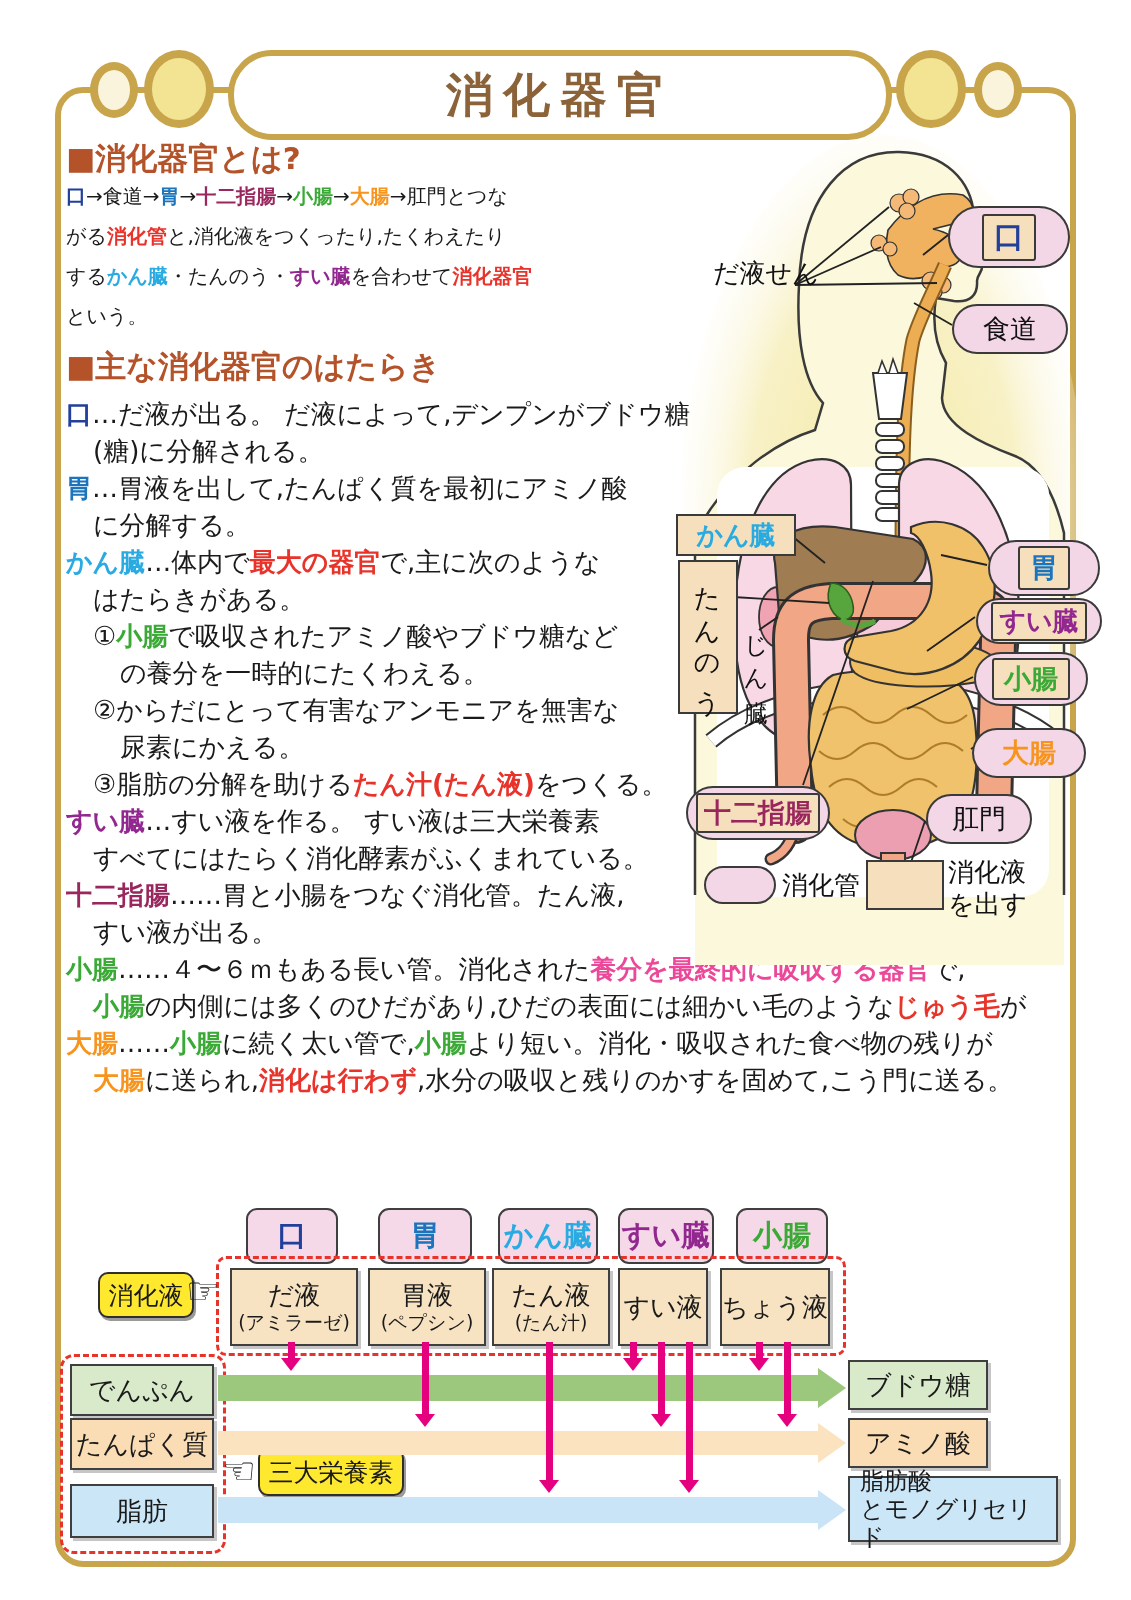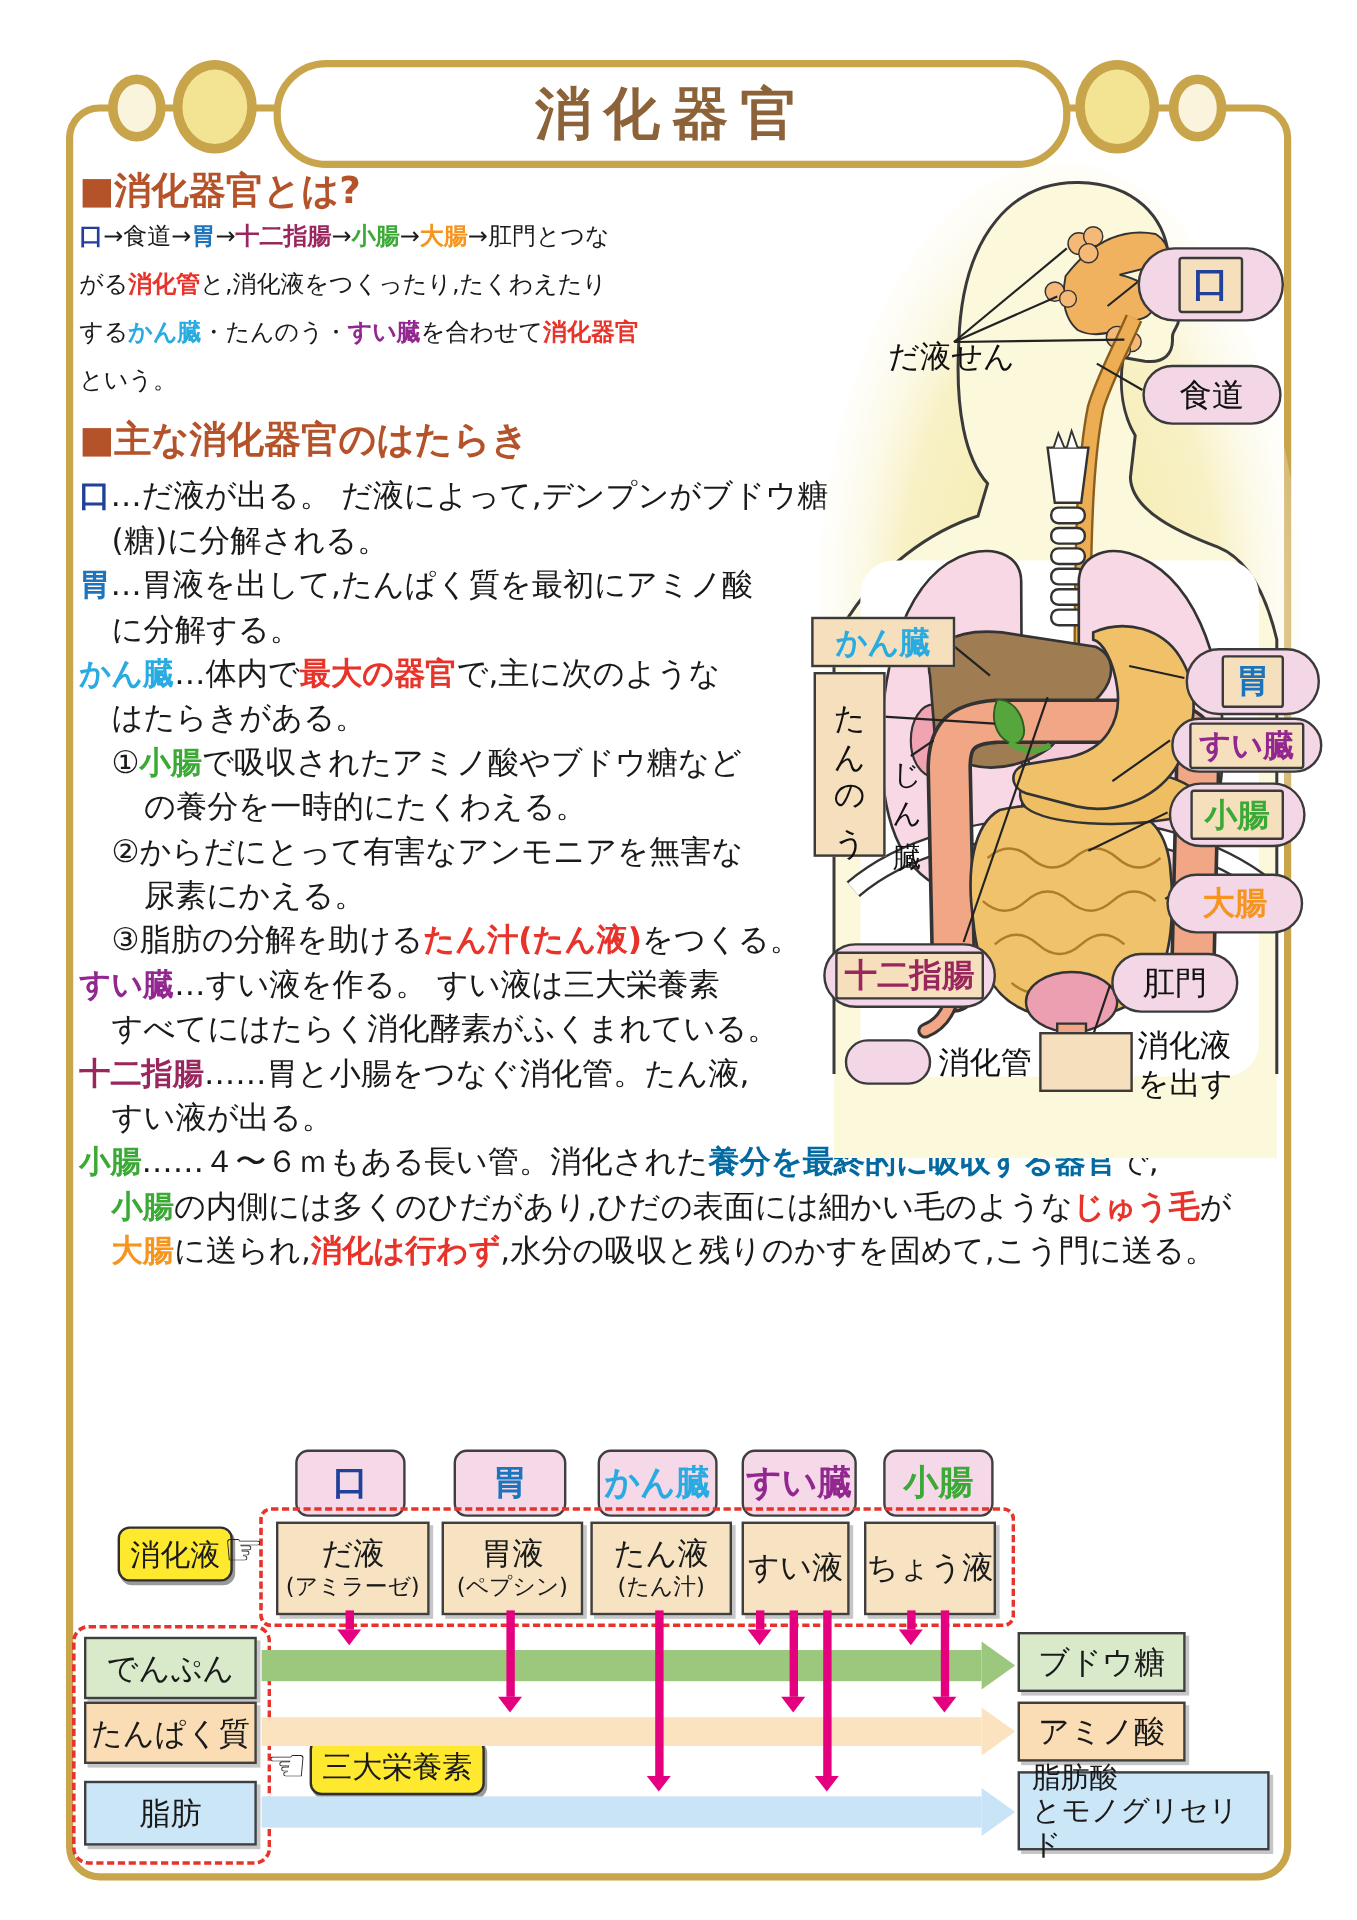--- a/index.html
+++ b/index.html
@@ -81,22 +81,23 @@
       <div class="tline" style="padding-left: 27px;"><span>はたらきがある。</span></div>
       <div class="tline" style="padding-left: 27px;"><span>①</span><span style="color: rgb(58, 169, 53); font-weight: 700;">小腸</span><span>で吸収されたアミノ酸やブドウ糖など</span></div>
       <div class="tline" style="padding-left: 54px;"><span>の養分を一時的にたくわえる。</span></div>
       <div class="tline" style="padding-left: 27px;"><span>②からだにとって有害なアンモニアを無害な</span></div>
       <div class="tline" style="padding-left: 54px;"><span>尿素にかえる。</span></div>
       <div class="tline" style="padding-left: 27px;"><span>③脂肪の分解を助ける</span><span style="color: rgb(232, 51, 42); font-weight: 700;">たん汁(たん液)</span><span>をつくる。</span></div>
       <div class="tline" style="padding-left: 0px;"><span style="color: rgb(146, 39, 143); font-weight: 700;">すい臓</span><span>…すい液を作る。 すい液は三大栄養素</span></div>
       <div class="tline" style="padding-left: 27px;"><span>すべてにはたらく消化酵素がふくまれている。</span></div>
       <div class="tline" style="padding-left: 0px;"><span style="color: rgb(153, 39, 94); font-weight: 700;">十二指腸</span><span>……胃と小腸をつなぐ消化管。たん液,</span></div>
       <div class="tline" style="padding-left: 27px;"><span>すい液が出る。</span></div>
-      <div class="tline" style="padding-left: 0px;"><span style="color: rgb(58, 169, 53); font-weight: 700;">小腸</span><span>……４〜６ｍもある長い管。消化された</span><span style="color: #0369a1; font-weight: 700;">養分を最終的に吸収する器官</span><span>で,</span></div>
+      <div class="tline" style="padding-left: 0px;"><span style="color: rgb(58, 169, 53); font-weight: 700;">小腸</span><span>……４〜６ｍもある長い管。消化された</span><span style="color: #ec4899; font-weight: 700;">養分を最終的に吸収する器官</span><span>で,</span></div>
       <div class="tline" style="padding-left: 27px;"><span style="color: rgb(58, 169, 53); font-weight: 700;">小腸</span><span>の内側には多くのひだがあり,ひだの表面には細かい毛のような</span><span style="color: rgb(232, 51, 42); font-weight: 700;">じゅう毛</span><span>が</span></div>
+      <div class="tline" style="padding-left: 0px;"><span style="color: rgb(247, 148, 29); font-weight: 700;">大腸</span><span>……</span><span style="color: rgb(58, 169, 53); font-weight: 700;">小腸</span><span>に続く太い管で,</span><span style="color: rgb(58, 169, 53); font-weight: 700;">小腸</span><span>より短い。消化・吸収された食べ物の残りが</span></div>
       <div class="tline" style="padding-left: 27px;"><span style="color: rgb(247, 148, 29); font-weight: 700;">大腸</span><span>に送られ,</span><span style="color: rgb(232, 51, 42); font-weight: 700;">消化は行わず</span><span>,水分の吸収と残りのかすを固めて,こう門に送る。</span></div>
     </div>
 
   <svg viewBox="0 0 400 830" style="position:absolute;left:683px;top:135px;width:400px;height:830px;z-index:1;">
     <defs>
       <radialGradient id="glow" cx="50%" cy="48%" r="55%">
         <stop offset="0%" stop-color="#F4E9A4"></stop>
         <stop offset="60%" stop-color="#F8F1C6"></stop>
         <stop offset="100%" stop-color="#FFFFFF" stop-opacity="0"></stop>
       </radialGradient>
@@ -179,21 +180,21 @@
       <path d="M 120,650 L 190,446"></path>
       <path d="M 242,686 L 222,745"></path>
     </g>
   </svg>
 
   <div class="pill" style="left:948px;top:206px;width:118px;height:58px;">
     <div class="tan-in">
         <span style="font-size: 30px; font-weight: bold; color: rgb(33, 64, 154);">口</span>
       </div>
   </div>
-  <div class="plain-label" style="left:713px;top:280px;margin-left:27px;">だ液せん</div>
+  <div class="plain-label" style="left:713px;top:256px;">だ液せん</div>
   <div class="pill" style="left:952px;top:304px;width:112px;height:46px;">
     <span>食道</span>
   </div>
   <div class="tanbox" style="left:676px;top:514px;width:116px;height:38px;">
     <span style="font-weight: bold; color: rgb(41, 171, 226);">かん臓</span>
   </div>
   <div class="tanbox vert" style="left:678px;top:560px;width:56px;height:150px;">たんのう</div>
   <div class="plain-label vert" style="left:740px;top:618px;height:104px;font-size:24px;">じん臓</div>
   <div class="pill" style="left:988px;top:540px;width:108px;height:52px;">
     <div class="tan-in">

